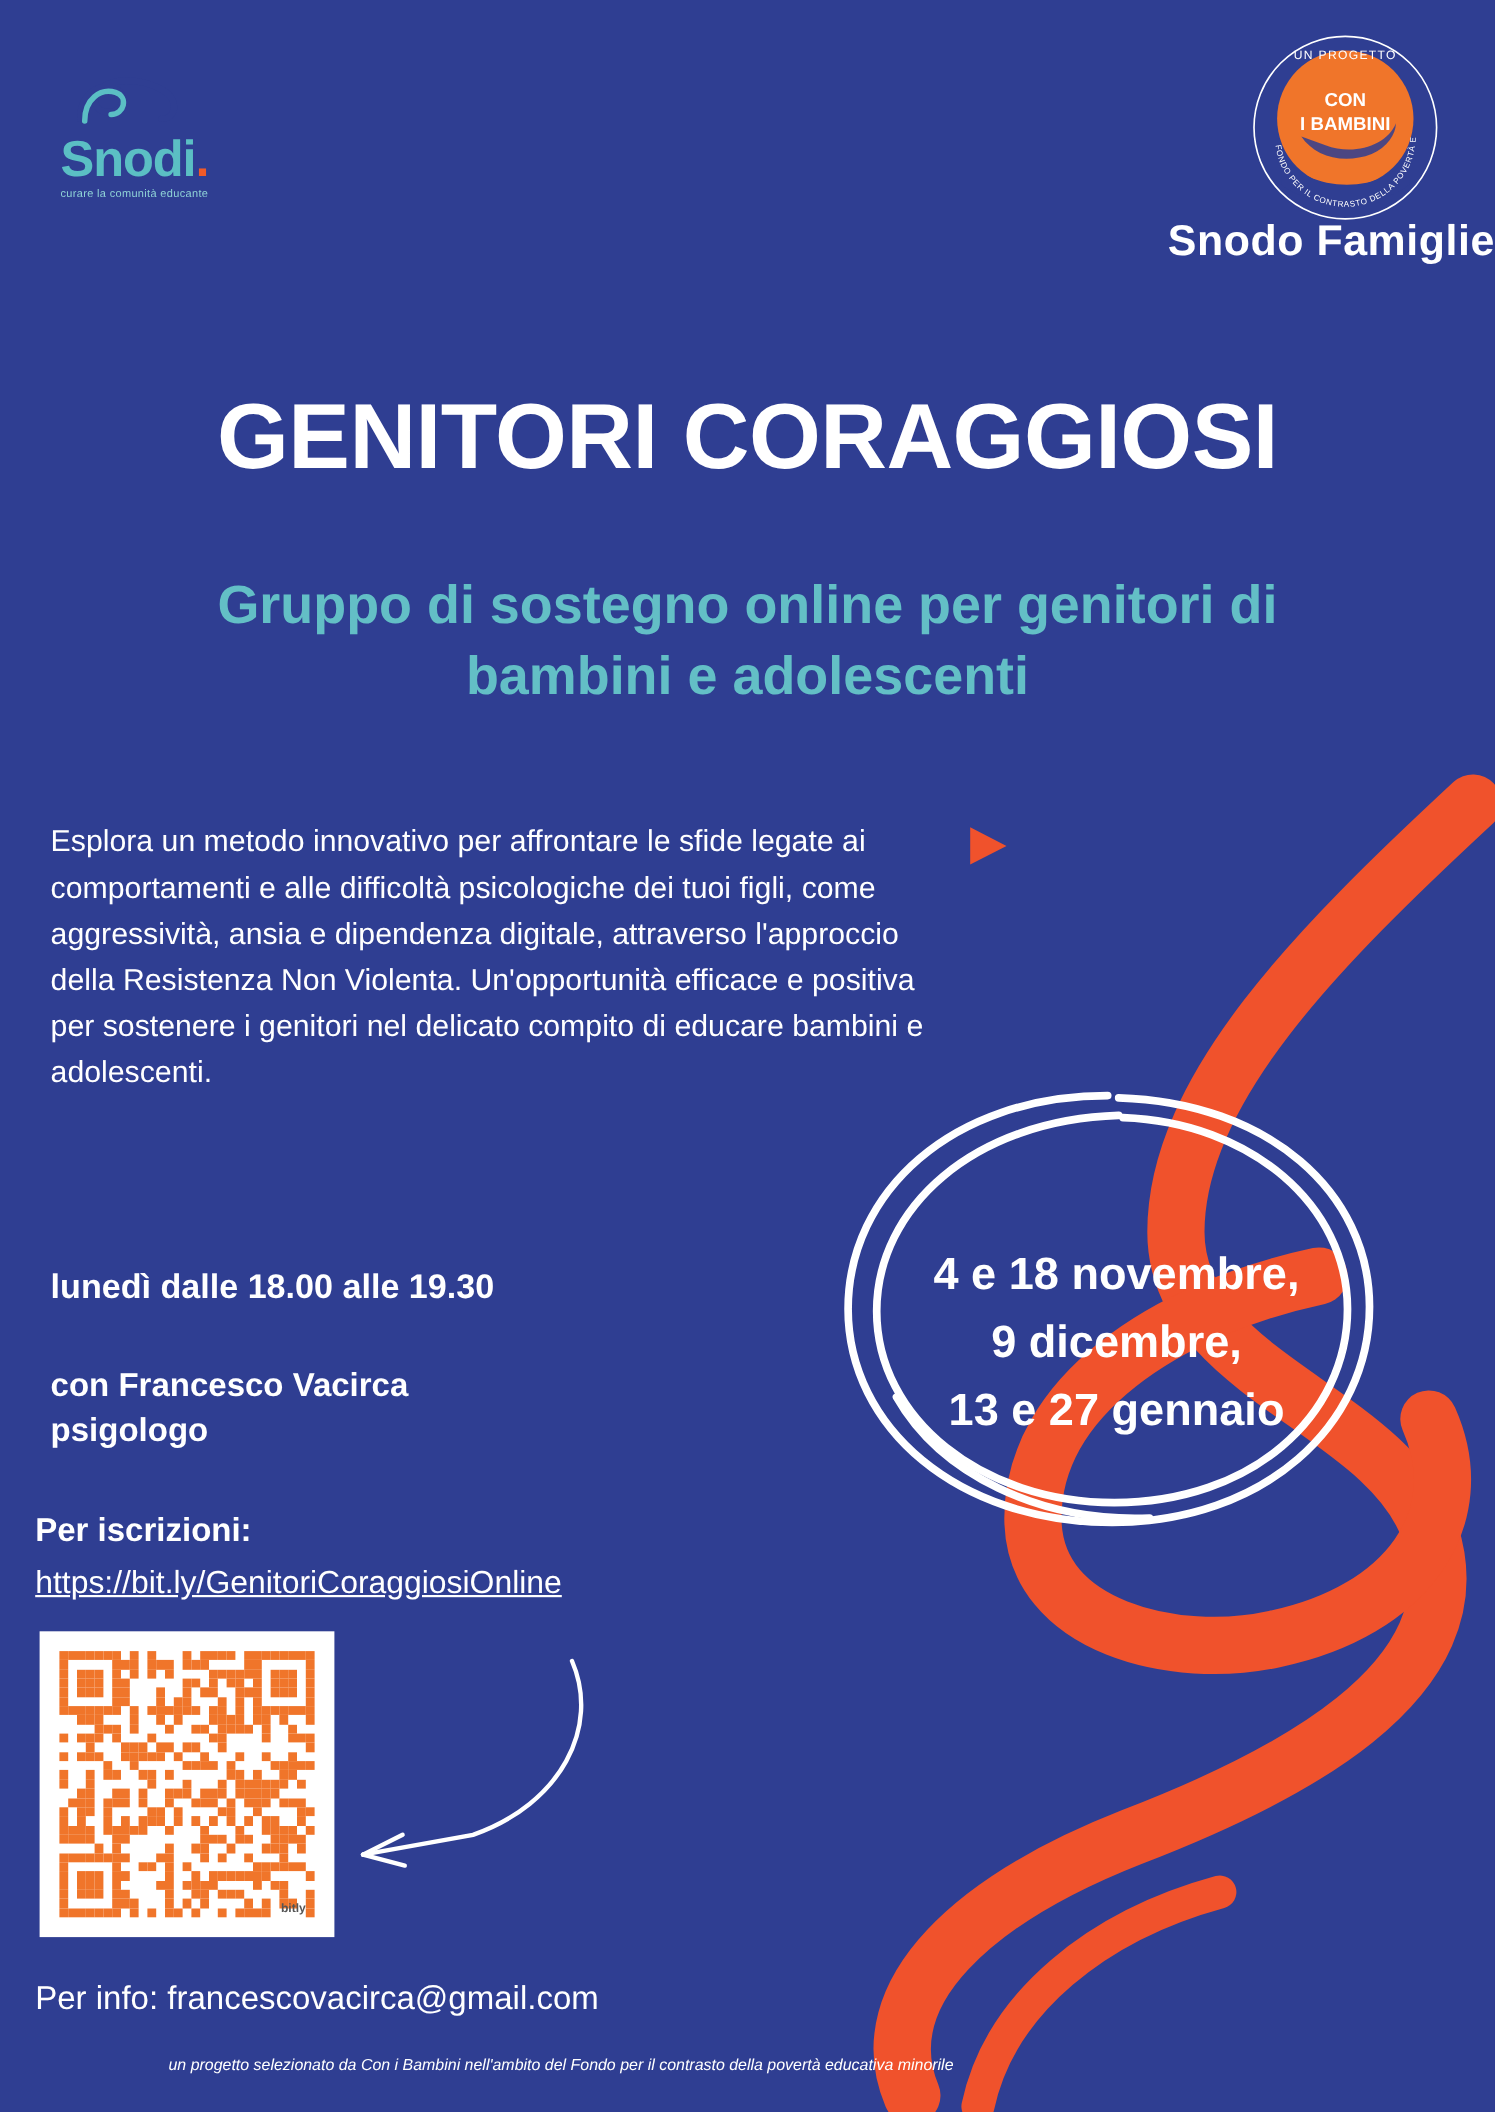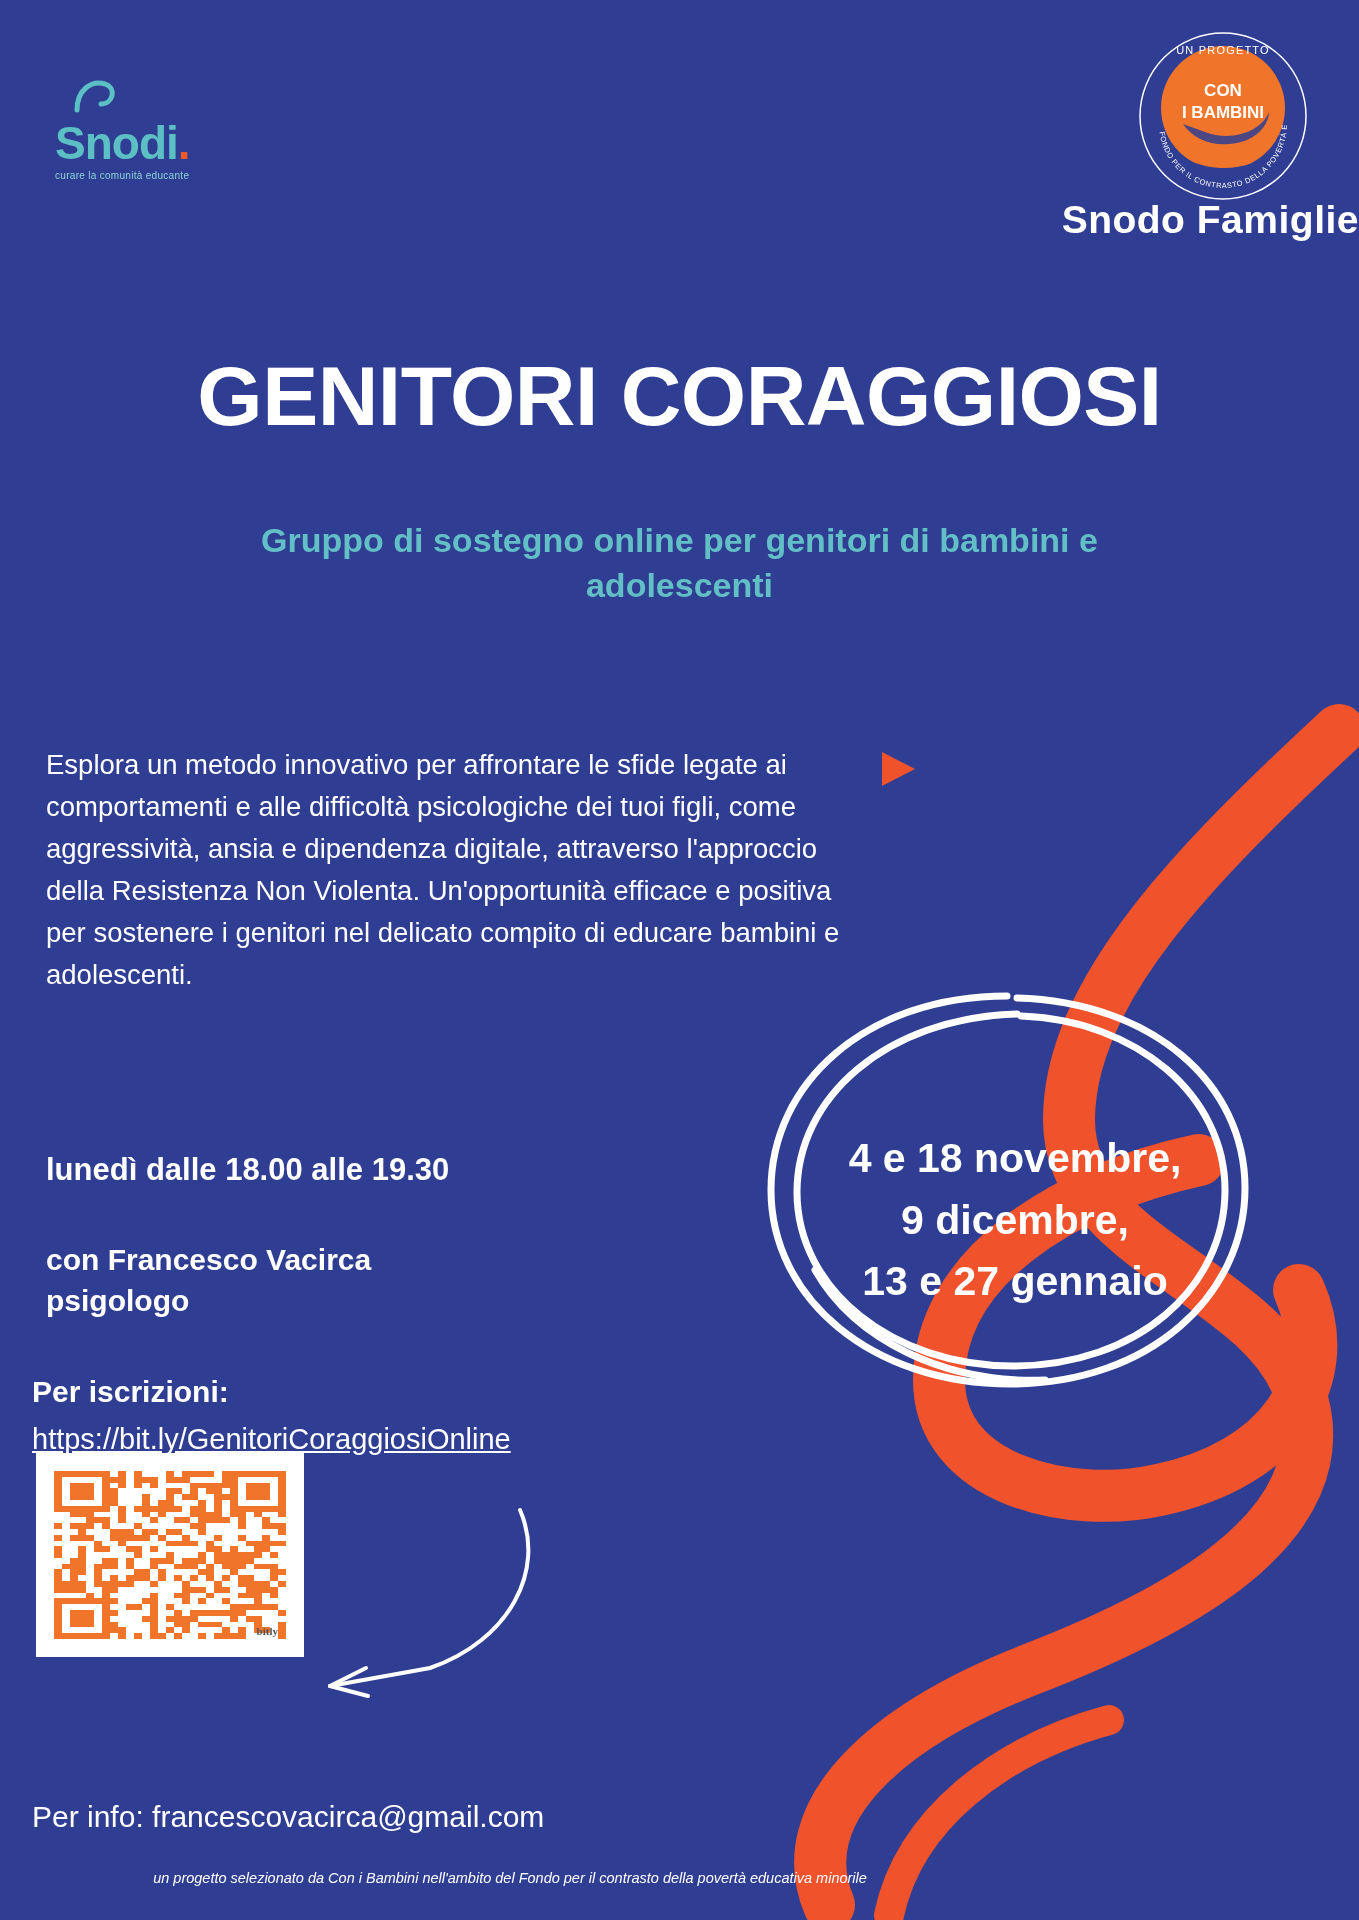--- a/index.html
+++ b/index.html
@@ -88,21 +88,21 @@
     letter-spacing: -0.5px;
   }
   .subtitle {
     position: absolute;
     top: 518px;
     left: 50%;
     transform: translateX(-50%);
     width: 1010px;
     text-align: center;
     color: #63bfc6;
-    font-size: 34px;
+    font-size: 49px;
     font-weight: bold;
     line-height: 1.32;
   }
 
   
   .body-text {
     position: absolute;
     left: 46px;
     top: 744px;
     width: 830px;
@@ -180,26 +180,25 @@
     font-size: 29px;
     text-decoration: underline;
     cursor: pointer;
     text-align: center;
   }
 
   
   .qr-box {
     position: absolute;
     left: 36px;
-    top: 1453px;
+    top: 1483px;
     width: 268px;
-    height: 204px;
+    height: 278px;
     background: #ffffff;
     padding: 18px;
-    font-family: Liberation Serif, serif;
   }
   .qr-grid {
     width: 100%;
     height: 100%;
     display: grid;
     grid-template-columns: repeat(29, 1fr);
     grid-template-rows: repeat(29, 1fr);
   }
   .qr-grid i { display: block; }
   .qr-grid i.on { background: #f0752a; }

